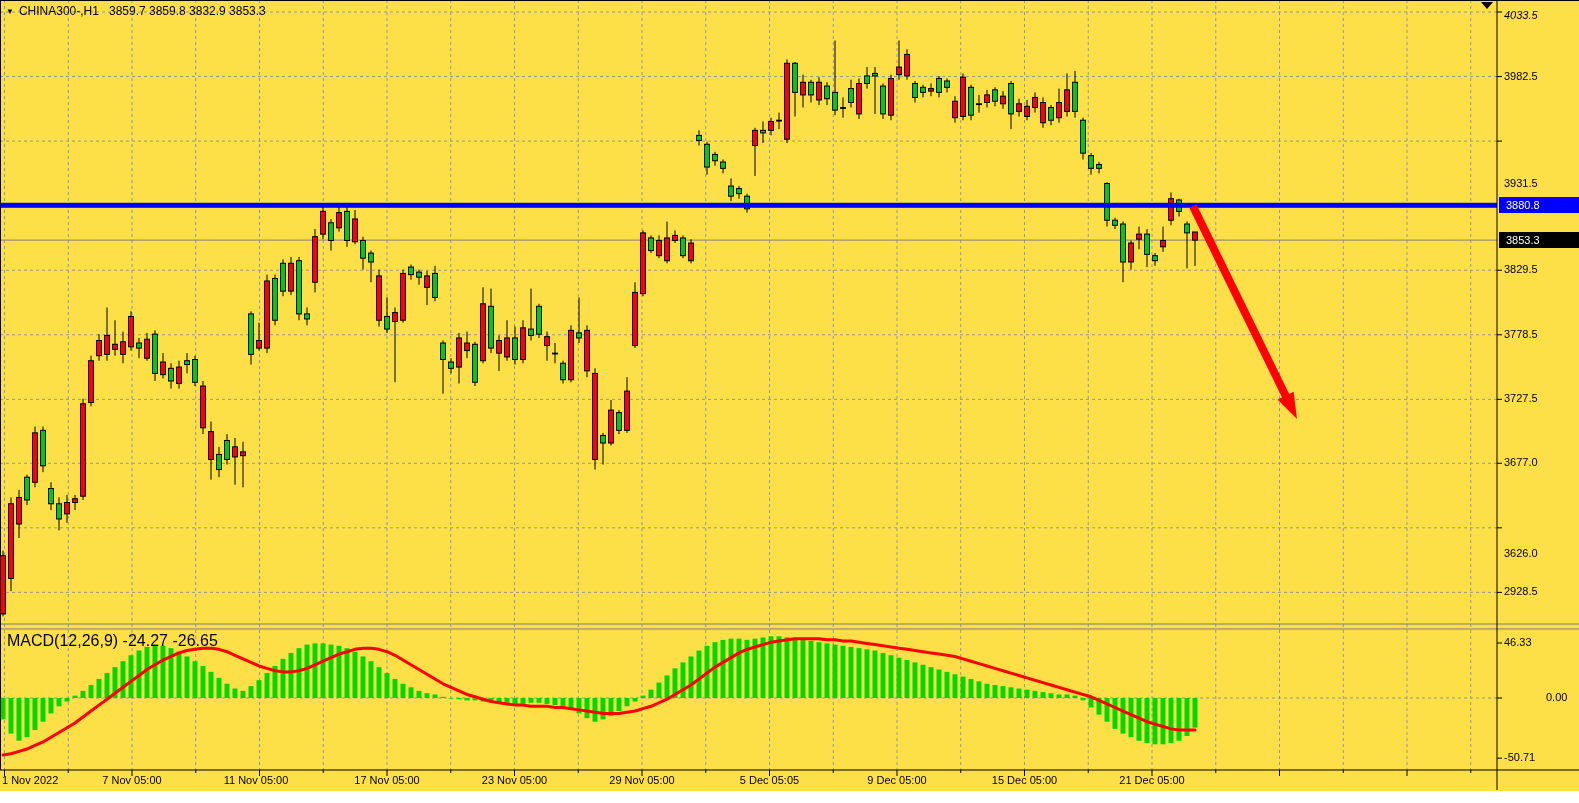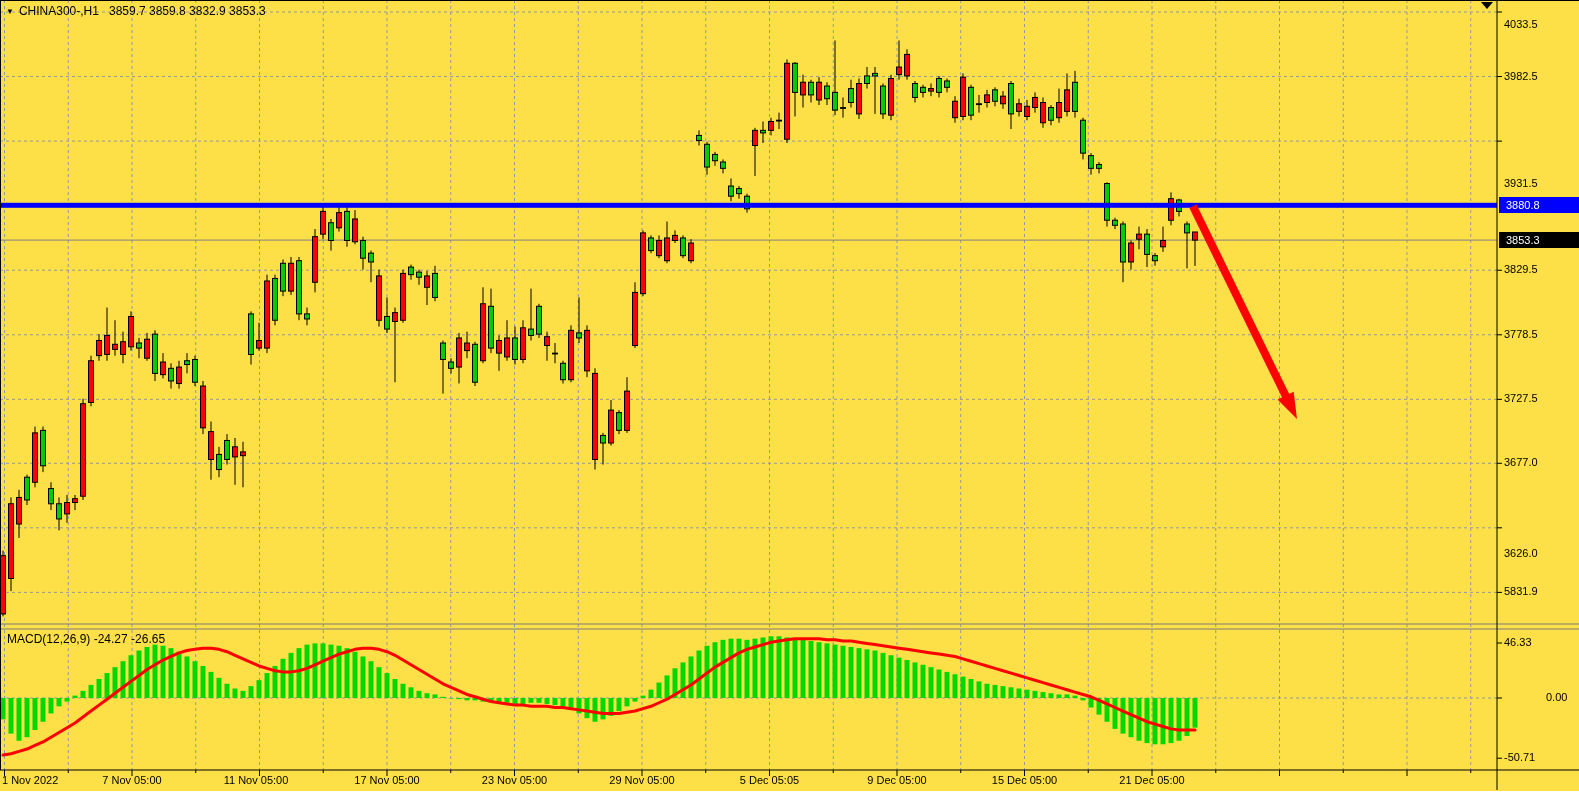--- a/index.html
+++ b/index.html
@@ -2,21 +2,21 @@
 <html><head>
 <meta charset="utf-8">
 <style>
   html,body{margin:0;padding:0;background:#fff;}
   #win{position:relative;width:1579px;height:791px;background:#fde047;overflow:hidden;
        font-family:"Liberation Sans",sans-serif;}
   #chart-svg{position:absolute;left:0;top:0;}
   .title{position:absolute;left:6px;top:4px;font-size:12px;color:#000;white-space:nowrap;}
   .title .tri{font-size:8px;margin-right:5px;position:relative;top:-1px;}
   .title .sym{margin-right:10px;}
-  .macd-lbl{position:absolute;left:7px;top:632px;font-size:12px;color:#000;white-space:nowrap;}
+  .macd-lbl{position:absolute;left:7px;top:632px;font-size:16px;color:#000;white-space:nowrap;}
   .axlbl{position:absolute;left:1504px;font-size:11px;color:#000;white-space:nowrap;}
   .tlbl{position:absolute;top:774px;font-size:11px;color:#000;white-space:nowrap;text-align:center;width:84px;}
   .badge{position:absolute;left:1499px;width:77px;height:16px;font-size:11px;color:#fff;
          line-height:16px;padding-left:7px;}
   .badge.blue{background:#0000FF;}
   .badge.black{background:#000000;}
   .botstrip{position:absolute;left:0;top:792px;width:1579px;height:11px;background:#d6d3ce;}
 </style>
 </head>
 <body>
@@ -557,29 +557,29 @@
       <line x1="1470.75" y1="770" x2="1470.75" y2="773" stroke="#000000" stroke-width="1"></line>
     </svg>
 
   <div class="title">
     <span class="tri">▼</span><span class="sym">CHINA300-,H1</span><span>3859.7 3859.8 3832.9 3853.3</span>
   </div>
 
   <div class="macd-lbl">MACD(12,26,9) -24.27 -26.65</div>
 
   <div id="price-labels">
-      <div class="axlbl" style="top: 18px;">4033.5</div>
+      <div class="axlbl" style="top: 9px; font-style: italic;">4033.5</div>
       <div class="axlbl" style="top: 69.557px;">3982.5</div>
       <div class="axlbl" style="top: 134.114px; margin-top: 43px;">3931.5</div>
       <div class="axlbl" style="top: 263.228px;">3829.5</div>
       <div class="axlbl" style="top: 327.785px;">3778.5</div>
       <div class="axlbl" style="top: 392.342px; text-align: right;">3727.5</div>
       <div class="axlbl" style="top: 456.266px;">3677.0</div>
       <div class="axlbl" style="top: 547px;">3626.0</div>
-      <div class="axlbl" style="top: 585.38px;">5831.9</div>
+      <div class="axlbl" style="top: 585.38px;">2928.5</div>
     </div>
   <div id="macd-labels">
       <div class="axlbl" style="top: 636.006px;">46.33</div>
       <div class="axlbl" style="top: 691px; padding-left: 42px;">0.00</div>
       <div class="axlbl" style="top: 751.193px;">-50.71</div>
     </div>
   <div id="time-labels">
       <div class="tlbl" style="left: 2px; text-align: left;">1 Nov 2022</div>
       <div class="tlbl" style="left: 90px;">7 Nov 05:00</div>
       <div class="tlbl" style="left: 214px;">11 Nov 05:00</div>

